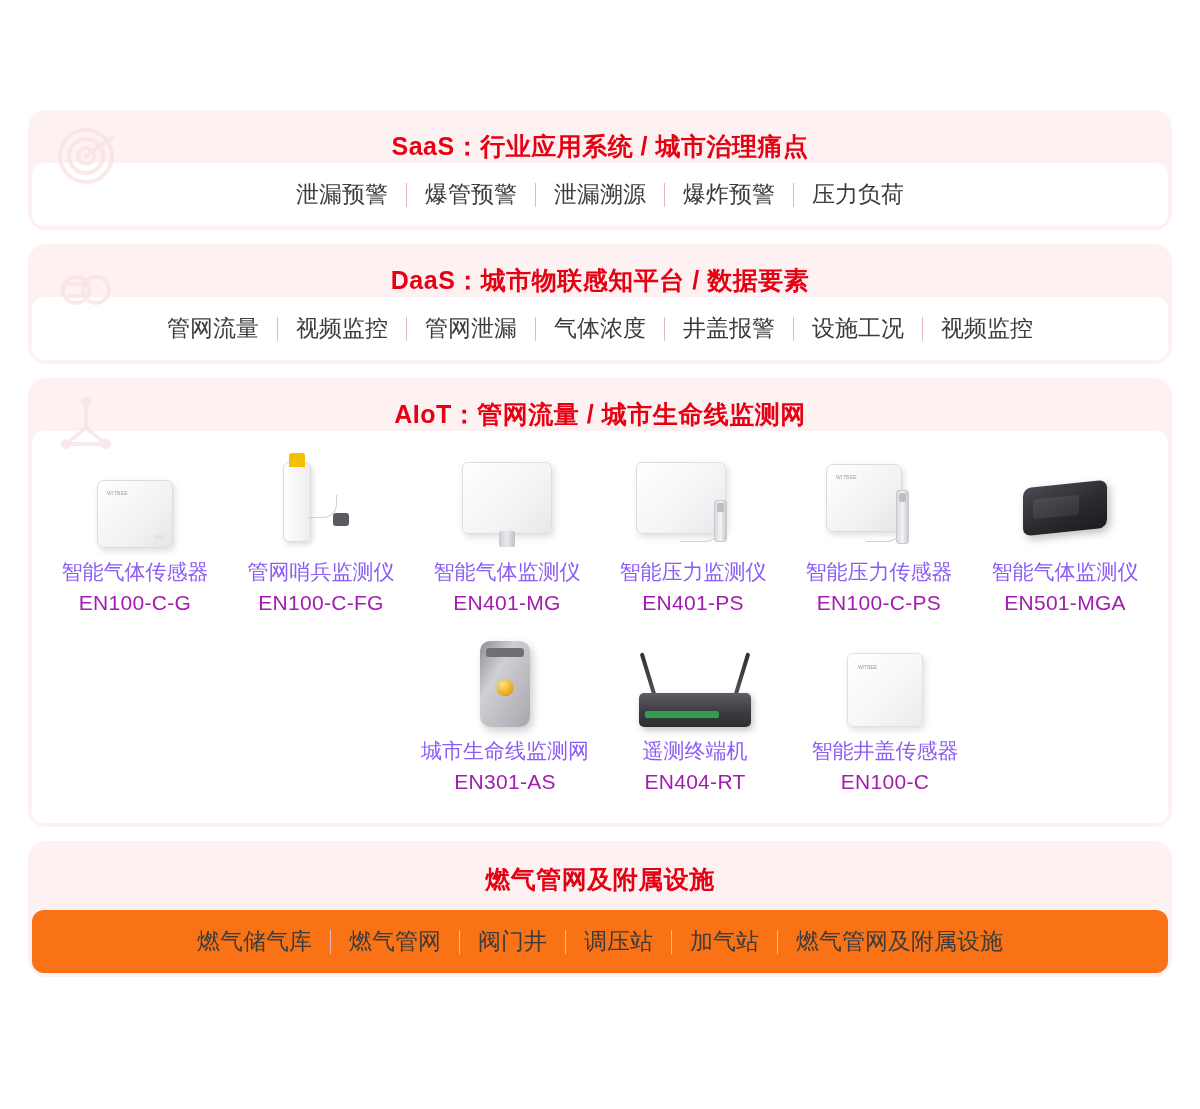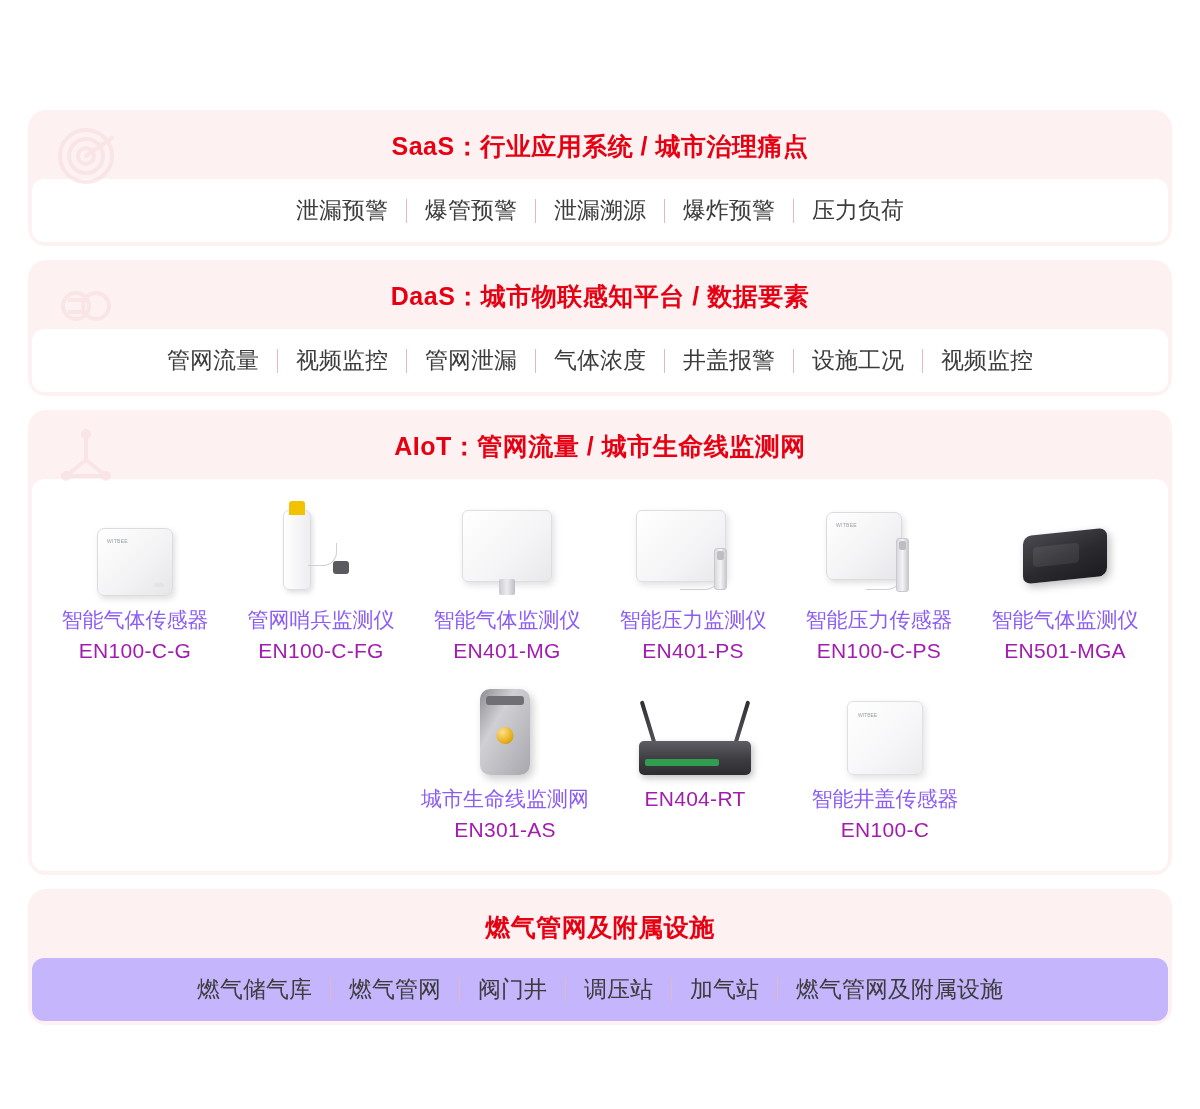--- a/index.html
+++ b/index.html
@@ -31,34 +31,33 @@
     margin-bottom: 14px;
     overflow: hidden;
   }
   .layer-title {
     text-align: center;
     font-size: 25px;
     font-weight: bold;
     color: #e60012;
     letter-spacing: 0.5px;
     padding-top: 20px;
-    padding-bottom: 16px;
   }
   .layer-title .prefix {
     color: #e60012;
   }
 
   .layer-body {
     background: #ffffff;
     margin: 0 4px 4px 4px;
     border-radius: 12px;
     padding: 16px 10px;
   }
   .layer.tinted .layer-body {
-    background: #c4b5fd;
+    background: #f97316;
   }
 
   .chiprow {
     display: flex;
     justify-content: center;
     align-items: center;
     flex-wrap: wrap;
     font-size: 23px;
     color: #3c3c3c;
   }
@@ -439,20 +438,21 @@
 
         <div class="device">
           <div class="art">
             <div class="router">
               <span class="ant l"></span>
               <span class="ant r"></span>
               <span class="body"></span>
               <span class="green"></span>
             </div>
           </div>
+          <div class="name">遥测终端机</div>
           <div class="model">EN404-RT</div>
         </div>
 
         <div class="device">
           <div class="art">
             <div class="flat-panel">
                 <span class="logo">WITBEE</span>
               </div>
           </div>
           <div class="name">智能井盖传感器</div>

